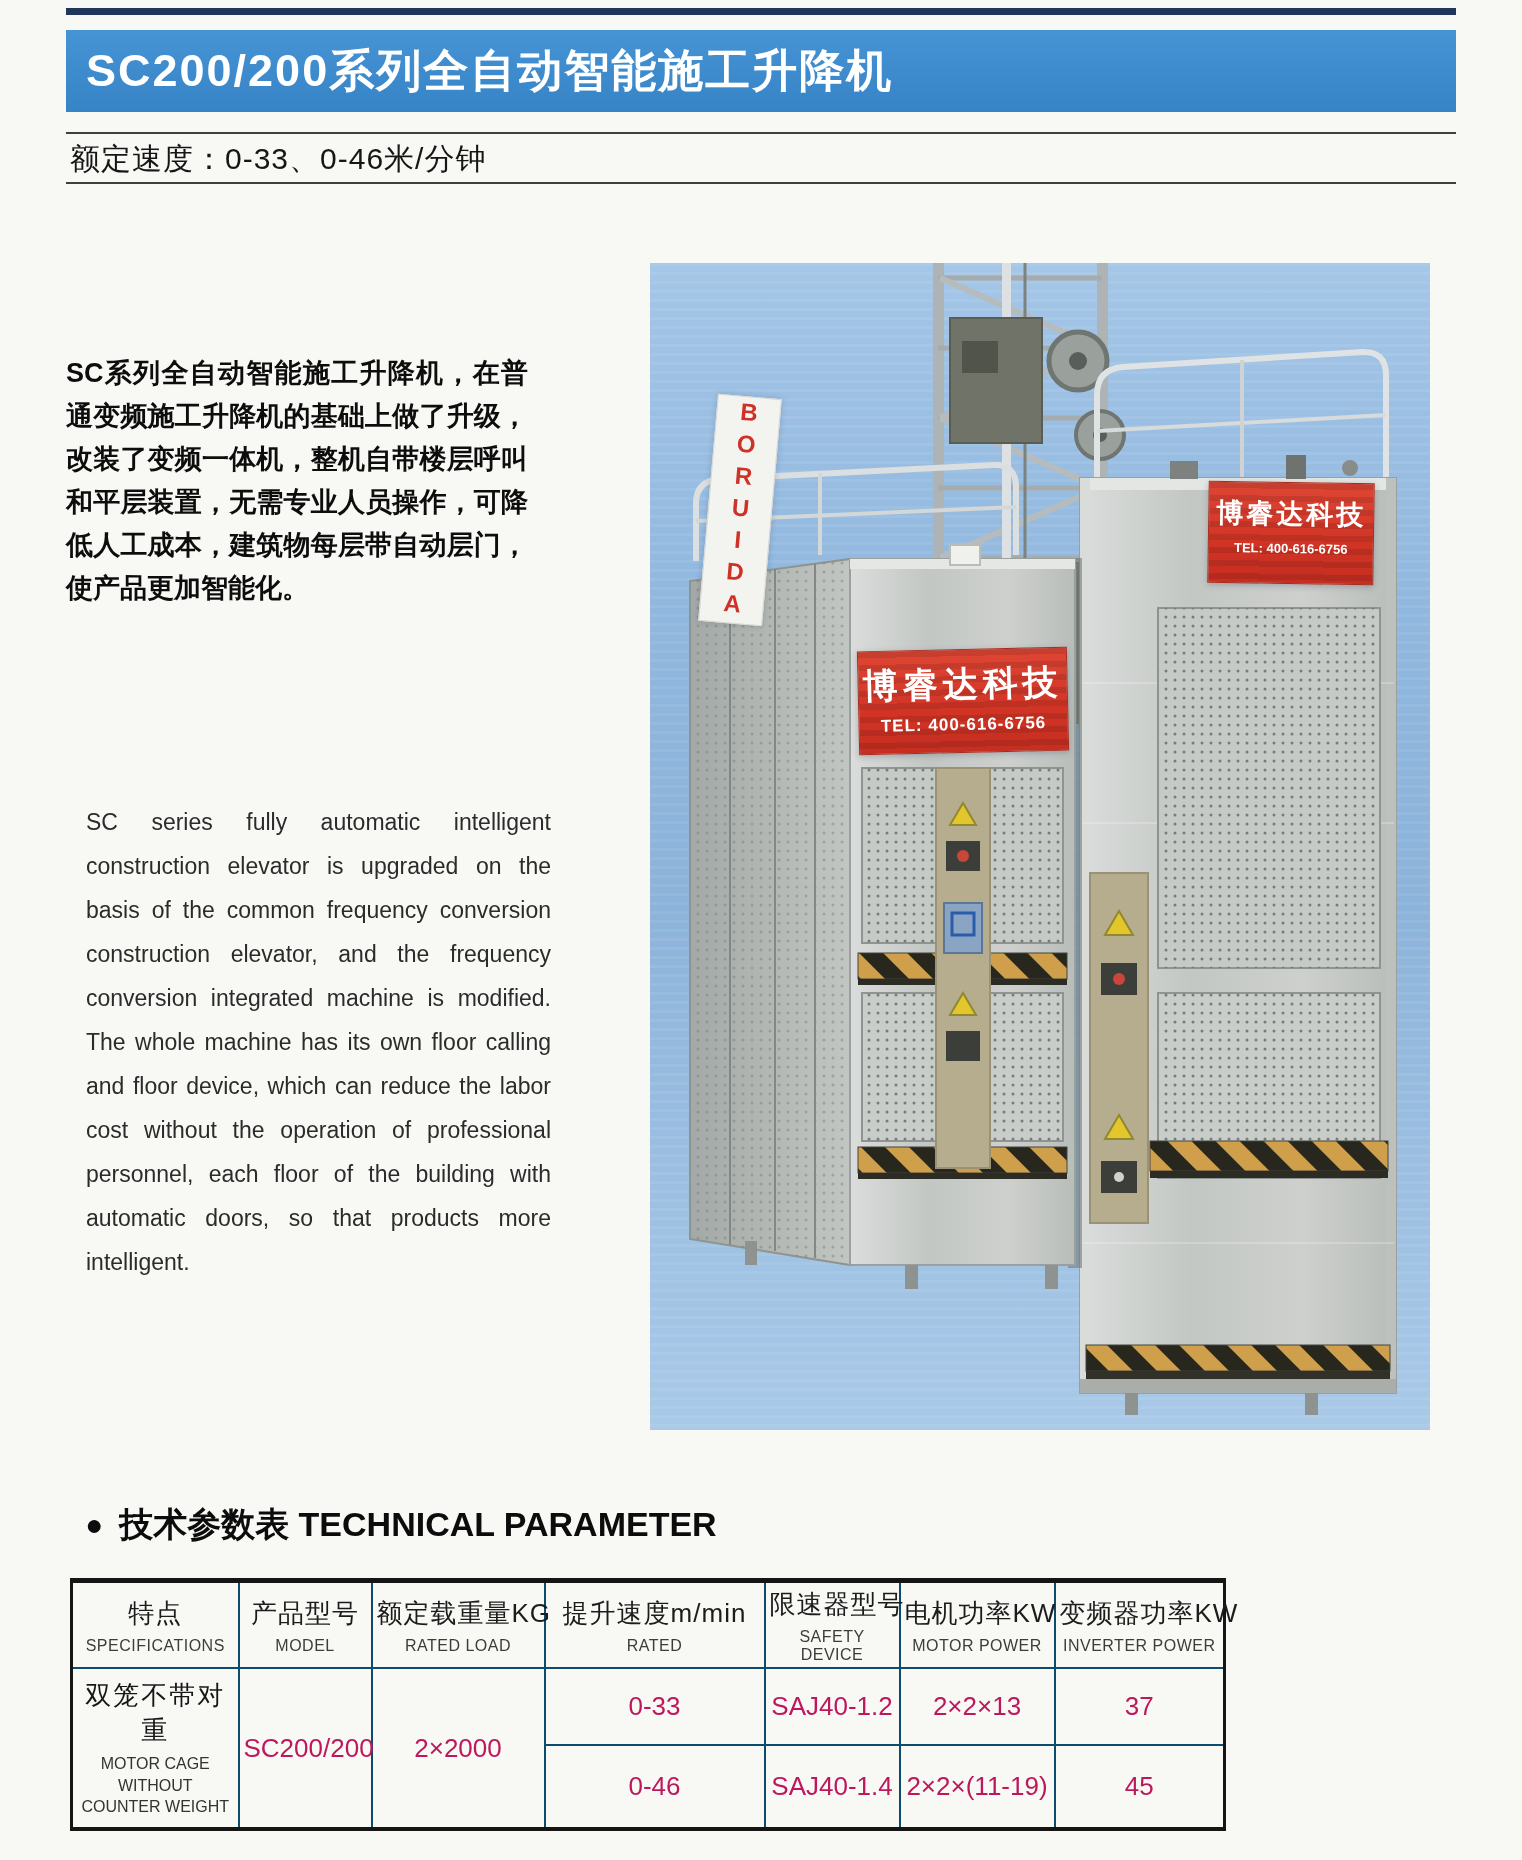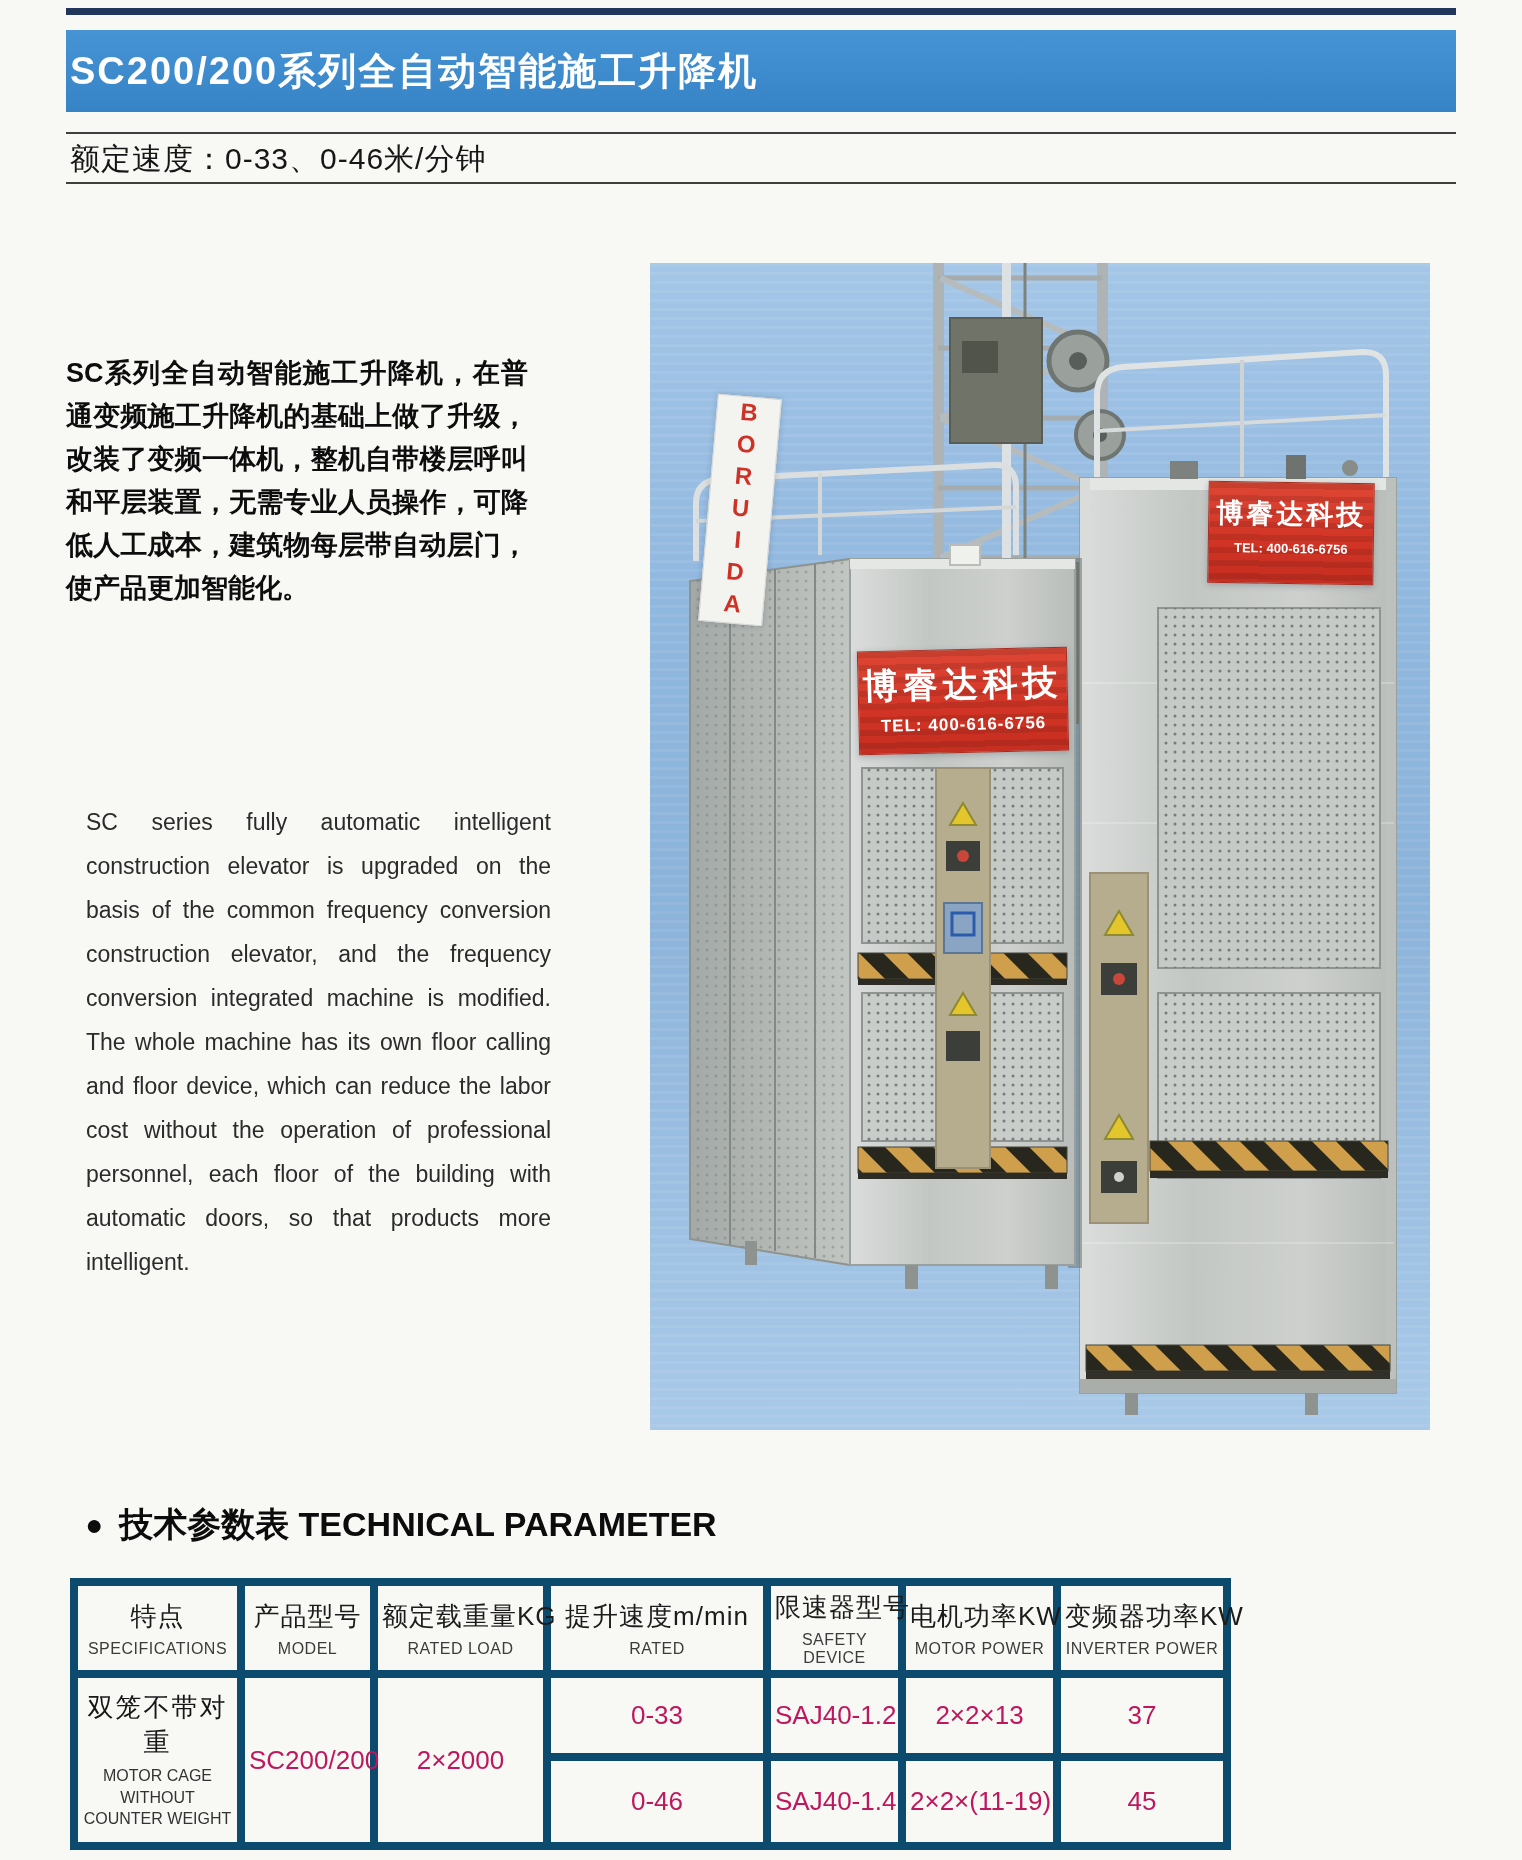--- a/index.html
+++ b/index.html
@@ -10,22 +10,22 @@
     color:#111;
   }
   
   .top-rule{position:absolute;left:66px;top:8px;width:1390px;height:7px;background:#22365c;}
   .title-banner{
     position:absolute;left:66px;top:30px;width:1390px;height:82px;
     background:linear-gradient(180deg,#4694d4 0%,#3d8bcd 55%,#3684c6 100%);
     display:flex;align-items:center;
   }
   .page-title{
-    font-size:38px;font-weight:bold;color:#ffffff;letter-spacing:2px;
-    padding-left:4px;white-space:nowrap;
+    font-size:45px;font-weight:bold;color:#ffffff;letter-spacing:2px;
+    padding-left:20px;white-space:nowrap;
   }
   .rule{position:absolute;left:66px;width:1390px;height:2px;background:#3f3f3f;}
   .rule-a{top:132px;}
   .rule-b{top:182px;}
   .subtitle{
     position:absolute;left:70px;top:139px;font-size:30px;color:#161616;letter-spacing:1px;text-align:right;
   }
   
   .intro-cn{
     position:absolute;left:66px;top:352px;width:462px;
@@ -68,21 +68,21 @@
   .section-heading{position:absolute;left:85px;top:1502px;font-size:34px;font-weight:bold;color:#0c0c0c;display:flex;align-items:center;}
   .bullet{font-size:30px;margin-right:16px;line-height:1;}
   
   table.spec-table{
     position:absolute;left:70px;top:1578px;width:1153px;
     border-collapse:collapse;table-layout:fixed;
     border:3px solid #151515;border-top-width:5px;border-bottom-width:4px;
     background:transparent;
   }
   .spec-table th,.spec-table td{
-    border:8px solid #0c4a6e;text-align:center;vertical-align:middle;padding:2px 4px;
+    border:2px solid #0c4a6e;text-align:center;vertical-align:middle;padding:2px 4px;
   }
   .spec-table th{height:80px;font-weight:normal;}
   .h-cn{font-size:26px;color:#1c1c1c;letter-spacing:1px;white-space:nowrap;}
   .h-en{font-size:16px;color:#3c3c3c;margin-top:6px;letter-spacing:0.5px;}
   tr.r1 td{height:71px;margin-top:16px;}
   tr.r2 td{height:77px;}
   td.val{font-size:26px;color:#be185d;white-space:nowrap;}
   .spec-cn{font-size:26px;color:#161616;letter-spacing:2px;}
   .spec-en{font-size:16px;color:#333;margin-top:5px;line-height:1.35;}
 </style>

